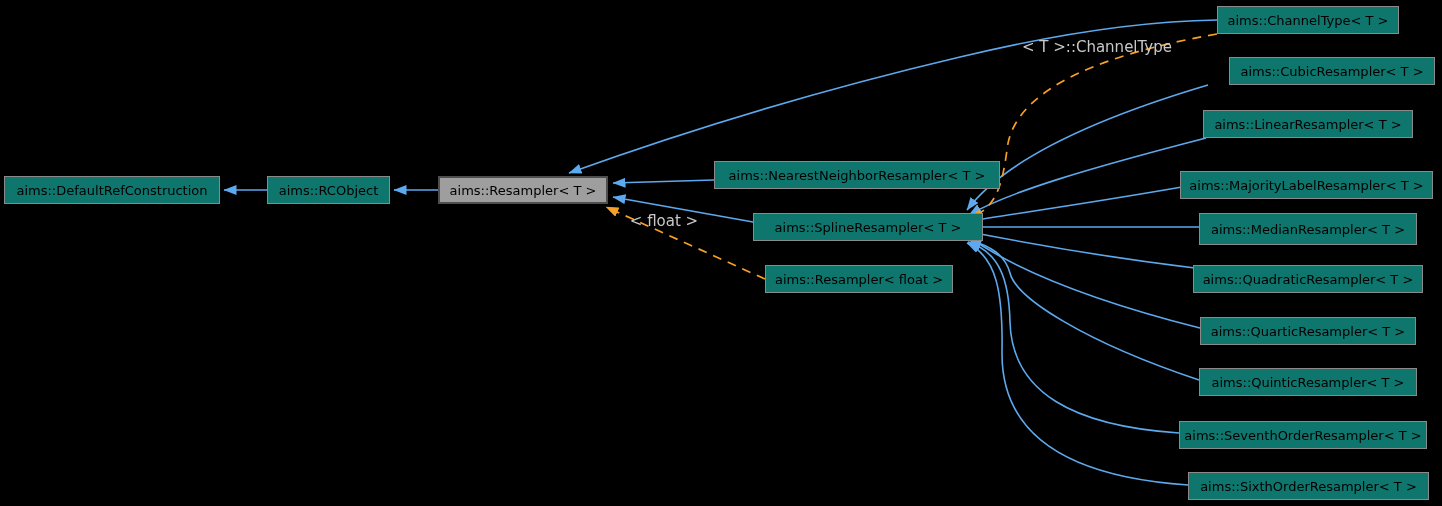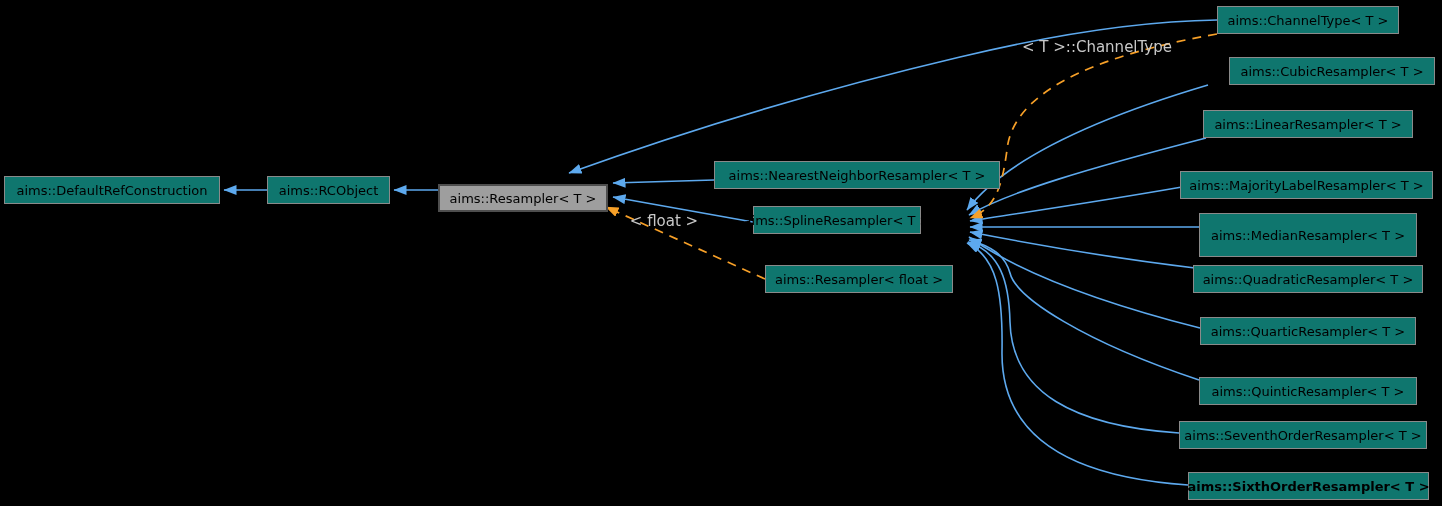--- a/index.html
+++ b/index.html
@@ -19,21 +19,20 @@
     color:#000000;
     font-size:13px;
     display:flex;align-items:center;justify-content:center;
     white-space:nowrap;
     z-index:2;
     cursor:pointer;
   }
   .node.highlight{
     background:#9e9e9e;
     border:2px solid #4e4e4e;
-    margin-top:8px;
   }
   .edge-label{
     position:absolute;
     color:#c8c8c8;
     font-size:15px;
     text-align:center;
     white-space:nowrap;
     z-index:3;
   }
 </style>
@@ -75,37 +74,37 @@
   <div class="edge-label" style="left:628px;top:212px;width:72px;">&lt; float &gt;</div>
 
   <div class="node" style="left:4px;top:176px;width:216px;height:28px;">aims::DefaultRefConstruction</div>
 
   <div class="node" style="left:267px;top:176px;width:123px;height:28px;">aims::RCObject</div>
 
   <div class="node highlight" style="left:438px;top:176px;width:170px;height:28px;">aims::Resampler&lt; T &gt;</div>
 
   <div class="node" style="left:714px;top:161px;width:286px;height:28px;">aims::NearestNeighborResampler&lt; T &gt;</div>
 
-  <div class="node" style="left:753px;top:206px;width:168px;height:28px;">aims::SplineResampler&lt; T &gt;</div>
+  <div class="node" style="left:753px;top:213px;width:230px;height:28px;">aims::SplineResampler&lt; T &gt;</div>
 
   <div class="node" style="left:765px;top:265px;width:188px;height:28px;">aims::Resampler&lt; float &gt;</div>
 
   <div class="node" style="left:1217px;top:6px;width:182px;height:28px;">aims::ChannelType&lt; T &gt;</div>
 
   <div class="node" style="left:1205px;top:57px;width:206px;height:28px;margin-left:24px;">aims::CubicResampler&lt; T &gt;</div>
 
   <div class="node" style="left:1203px;top:110px;width:210px;height:28px;">aims::LinearResampler&lt; T &gt;</div>
 
   <div class="node" style="left:1180px;top:171px;width:253px;height:28px;">aims::MajorityLabelResampler&lt; T &gt;</div>
 
-  <div class="node" style="left:1199px;top:213px;width:218px;height:44px;">aims::MedianResampler&lt; T &gt;</div>
+  <div class="node" style="left:1199px;top:213px;width:218px;height:32px;">aims::MedianResampler&lt; T &gt;</div>
 
   <div class="node" style="left:1193px;top:265px;width:230px;height:28px;">aims::QuadraticResampler&lt; T &gt;</div>
 
   <div class="node" style="left:1200px;top:317px;width:216px;height:28px;">aims::QuarticResampler&lt; T &gt;</div>
 
-  <div class="node" style="left:1199px;top:377px;width:218px;height:28px;">aims::QuinticResampler&lt; T &gt;</div>
+  <div class="node" style="left:1199px;top:368px;width:218px;height:28px;">aims::QuinticResampler&lt; T &gt;</div>
 
   <div class="node" style="left:1179px;top:421px;width:248px;height:28px;text-align:center;">aims::SeventhOrderResampler&lt; T &gt;</div>
 
-  <div class="node" style="left:1188px;top:472px;width:241px;height:28px;font-weight:bold;">aims::SixthOrderResampler&lt; T &gt;</div>
+  <div class="node" style="left:1188px;top:472px;width:241px;height:28px;">aims::SixthOrderResampler&lt; T &gt;</div>
 
 </div>
 
 </body></html>

